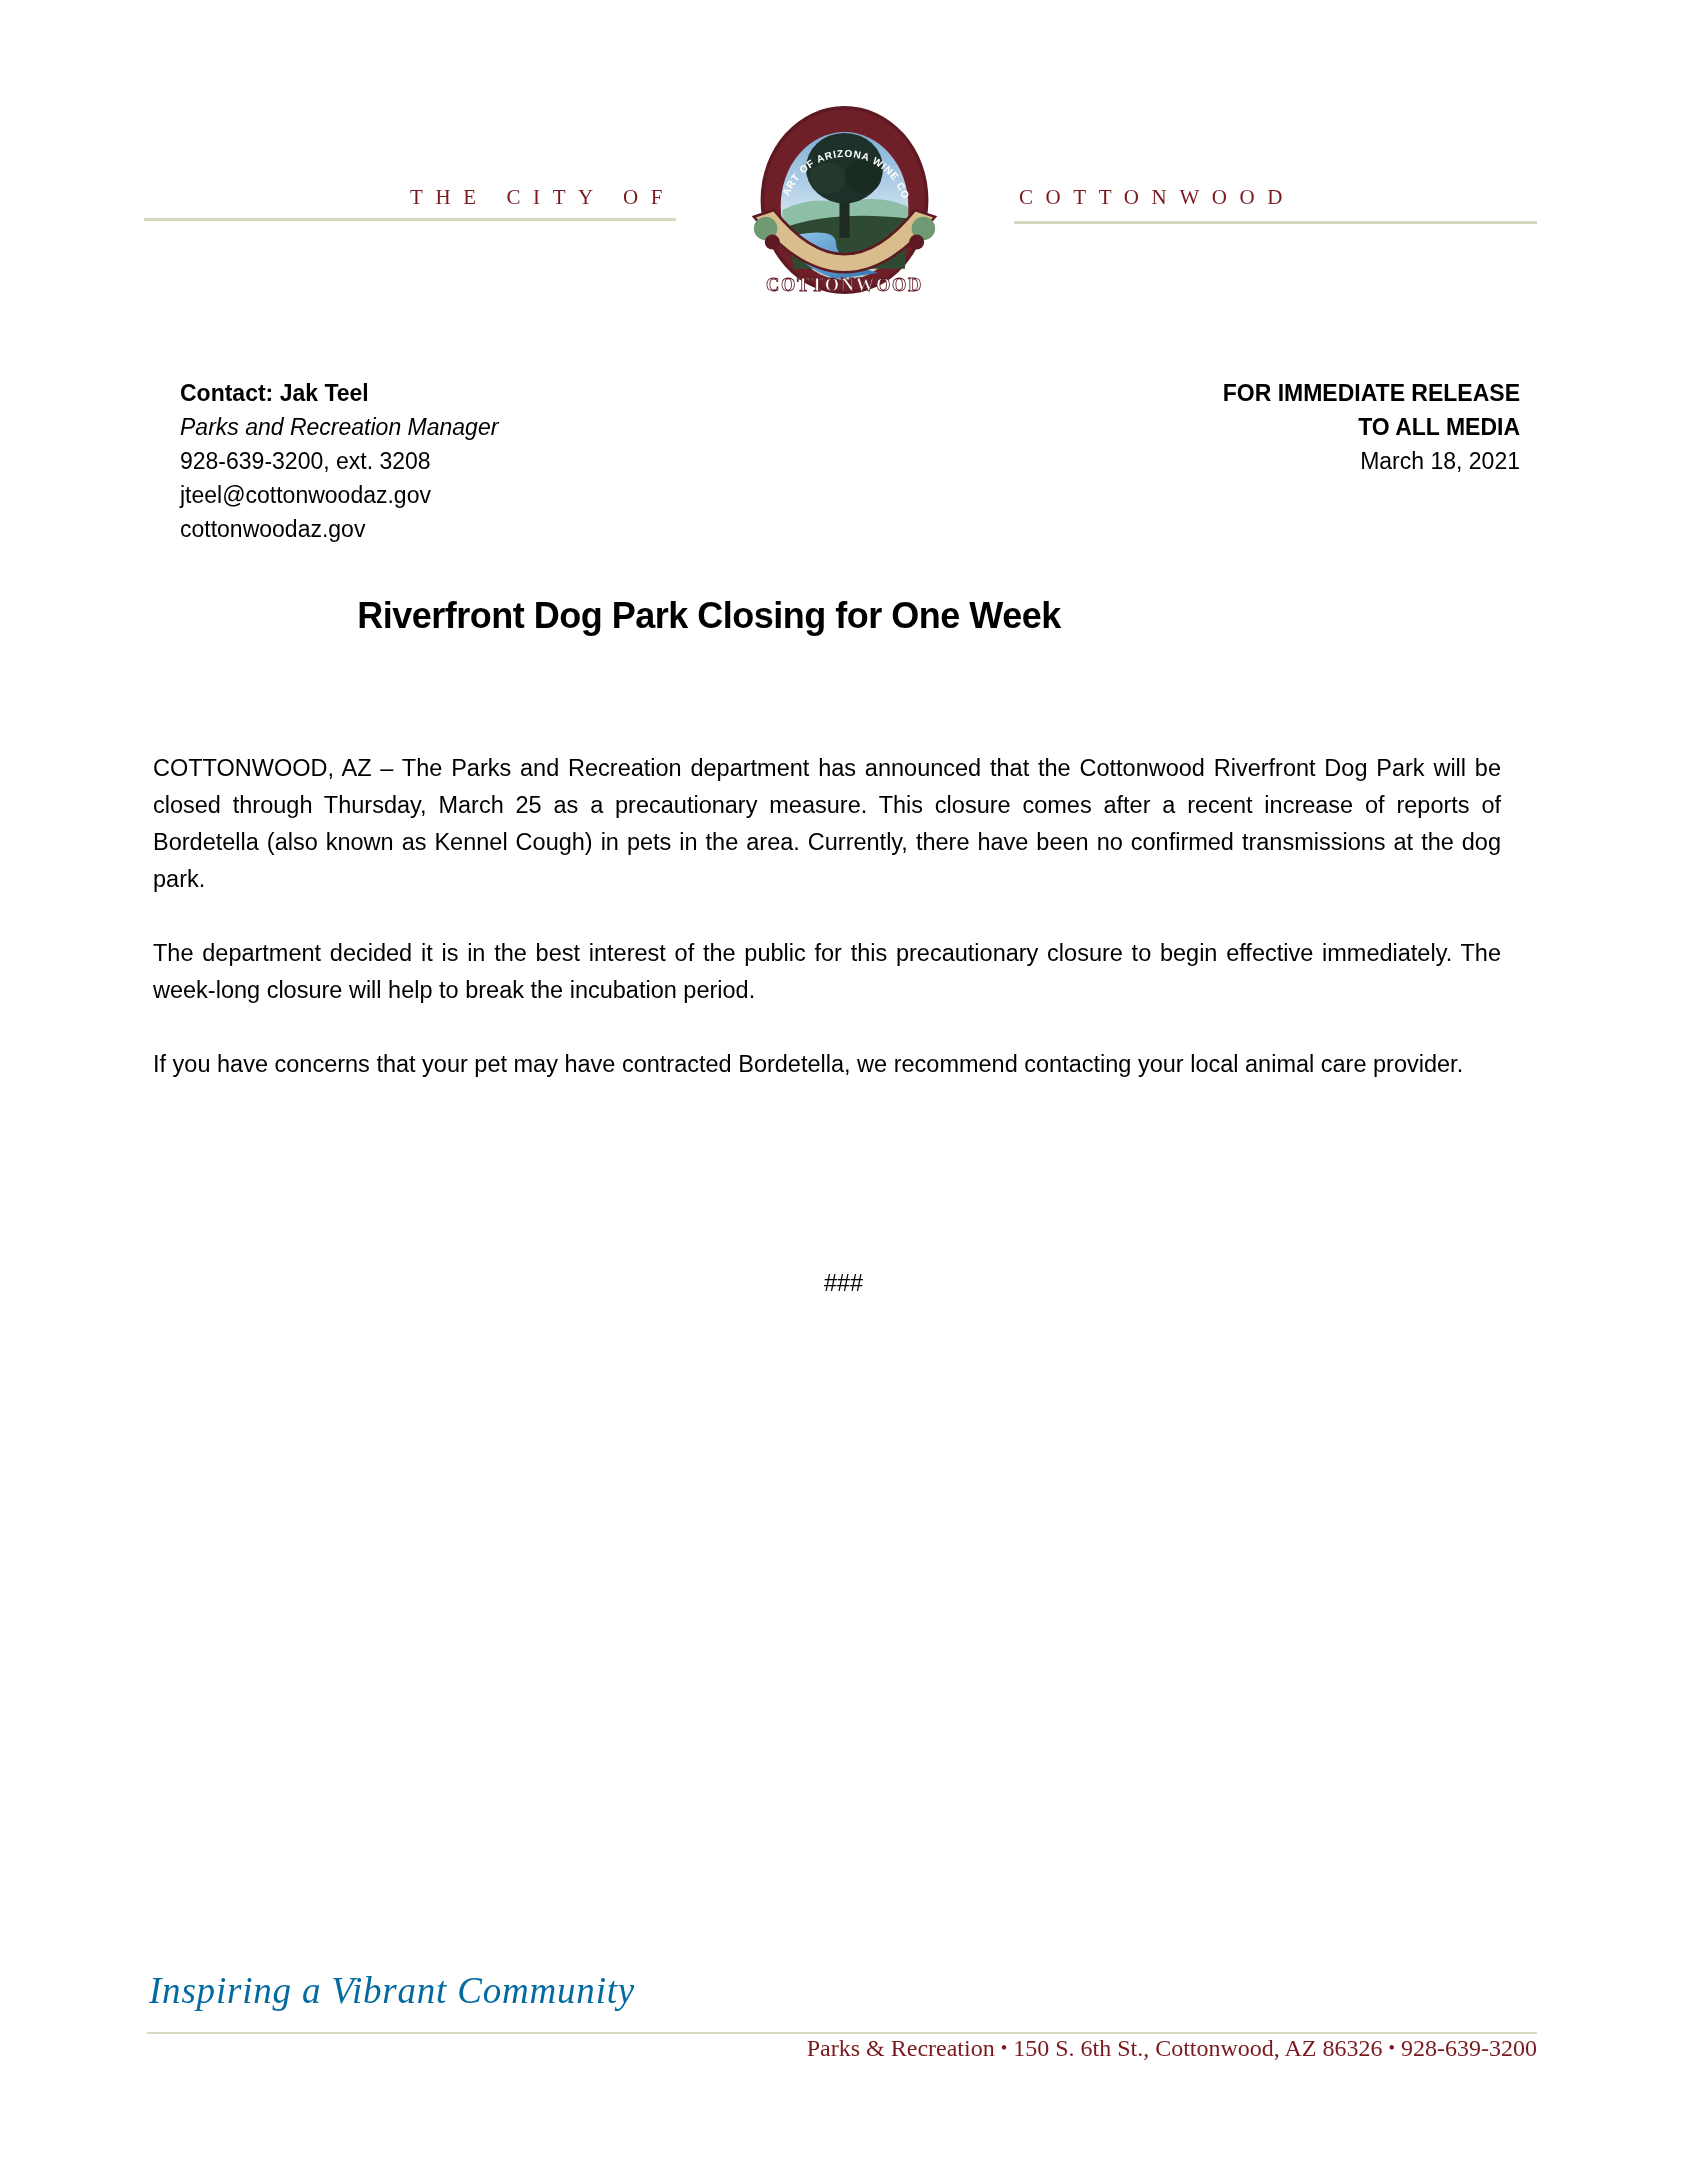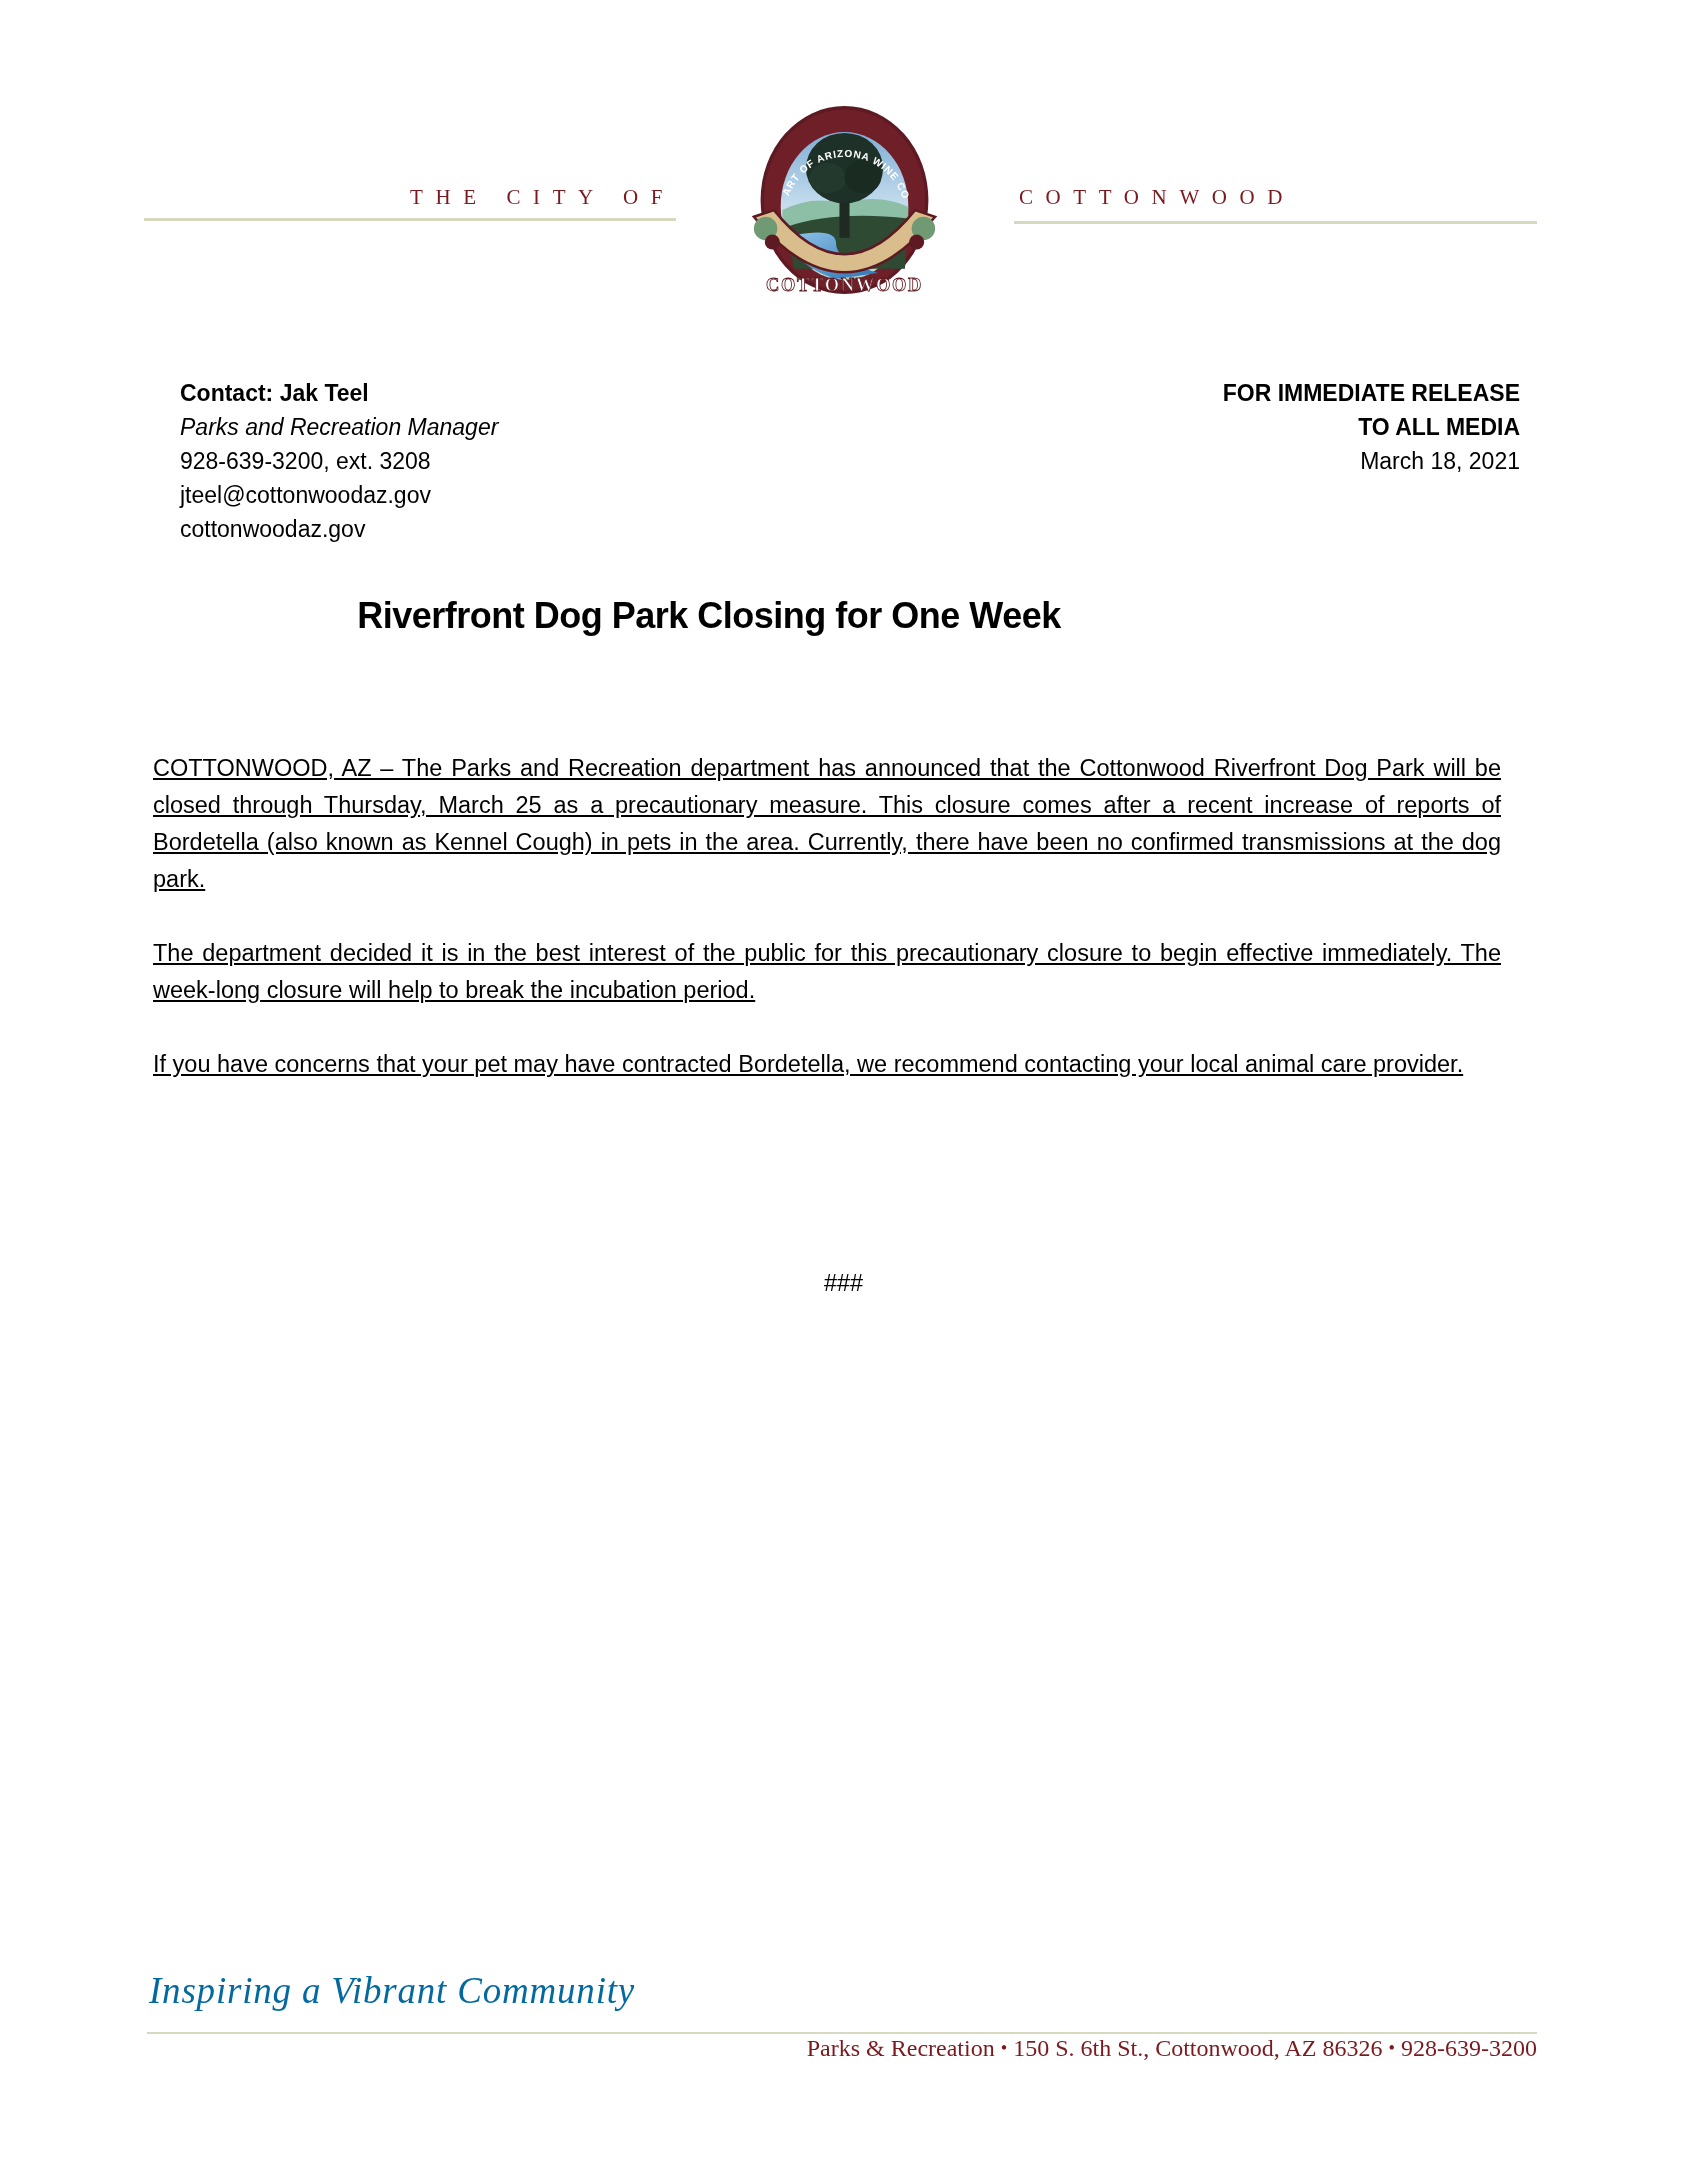--- a/index.html
+++ b/index.html
@@ -20,21 +20,21 @@
   .contact .b { font-weight: bold; }
   .contact .i { font-style: italic; }
   .release { position: absolute; right: 167px; top: 376px; text-align: right; font-size: 23px; line-height: 34px; }
   .release .b { font-weight: bold; margin-left: 20px; }
 
   
   .title { position: absolute; left: 0; width: 1418px; top: 588px; text-align: center; font-weight: bold; font-size: 36px; line-height: 56px; letter-spacing: -0.5px; }
 
   
   .body { position: absolute; left: 153px; width: 1348px; top: 750px; font-size: 23.5px; line-height: 37px; text-align: justify; }
-  .body p { margin: 0 0 37px 0; text-decoration: underline; }
+  .body p { margin: 0 0 37px 0; }
   .body p.last { text-align: left; }
   .end { position: absolute; left: 0; width: 1687px; top: 1270px; text-align: center; font-size: 23.5px; }
 
   
   .tagline { position: absolute; left: 149px; top: 1969px; font-family: "Liberation Serif", "DejaVu Serif", serif; font-style: italic; color: #0369a1; font-size: 37px; letter-spacing: 0.8px; }
   .rule-foot { left: 147px; width: 1390px; top: 2032px; height: 1.7px; }
   .foot-addr { position: absolute; right: 150px; top: 2035px; font-family: "Liberation Serif", "DejaVu Serif", serif; color: #7a1a1f; font-size: 24px; white-space: nowrap; }
   .dot { font-size: 18.5px; vertical-align: 2.5px; }
 </style>
 </head>

